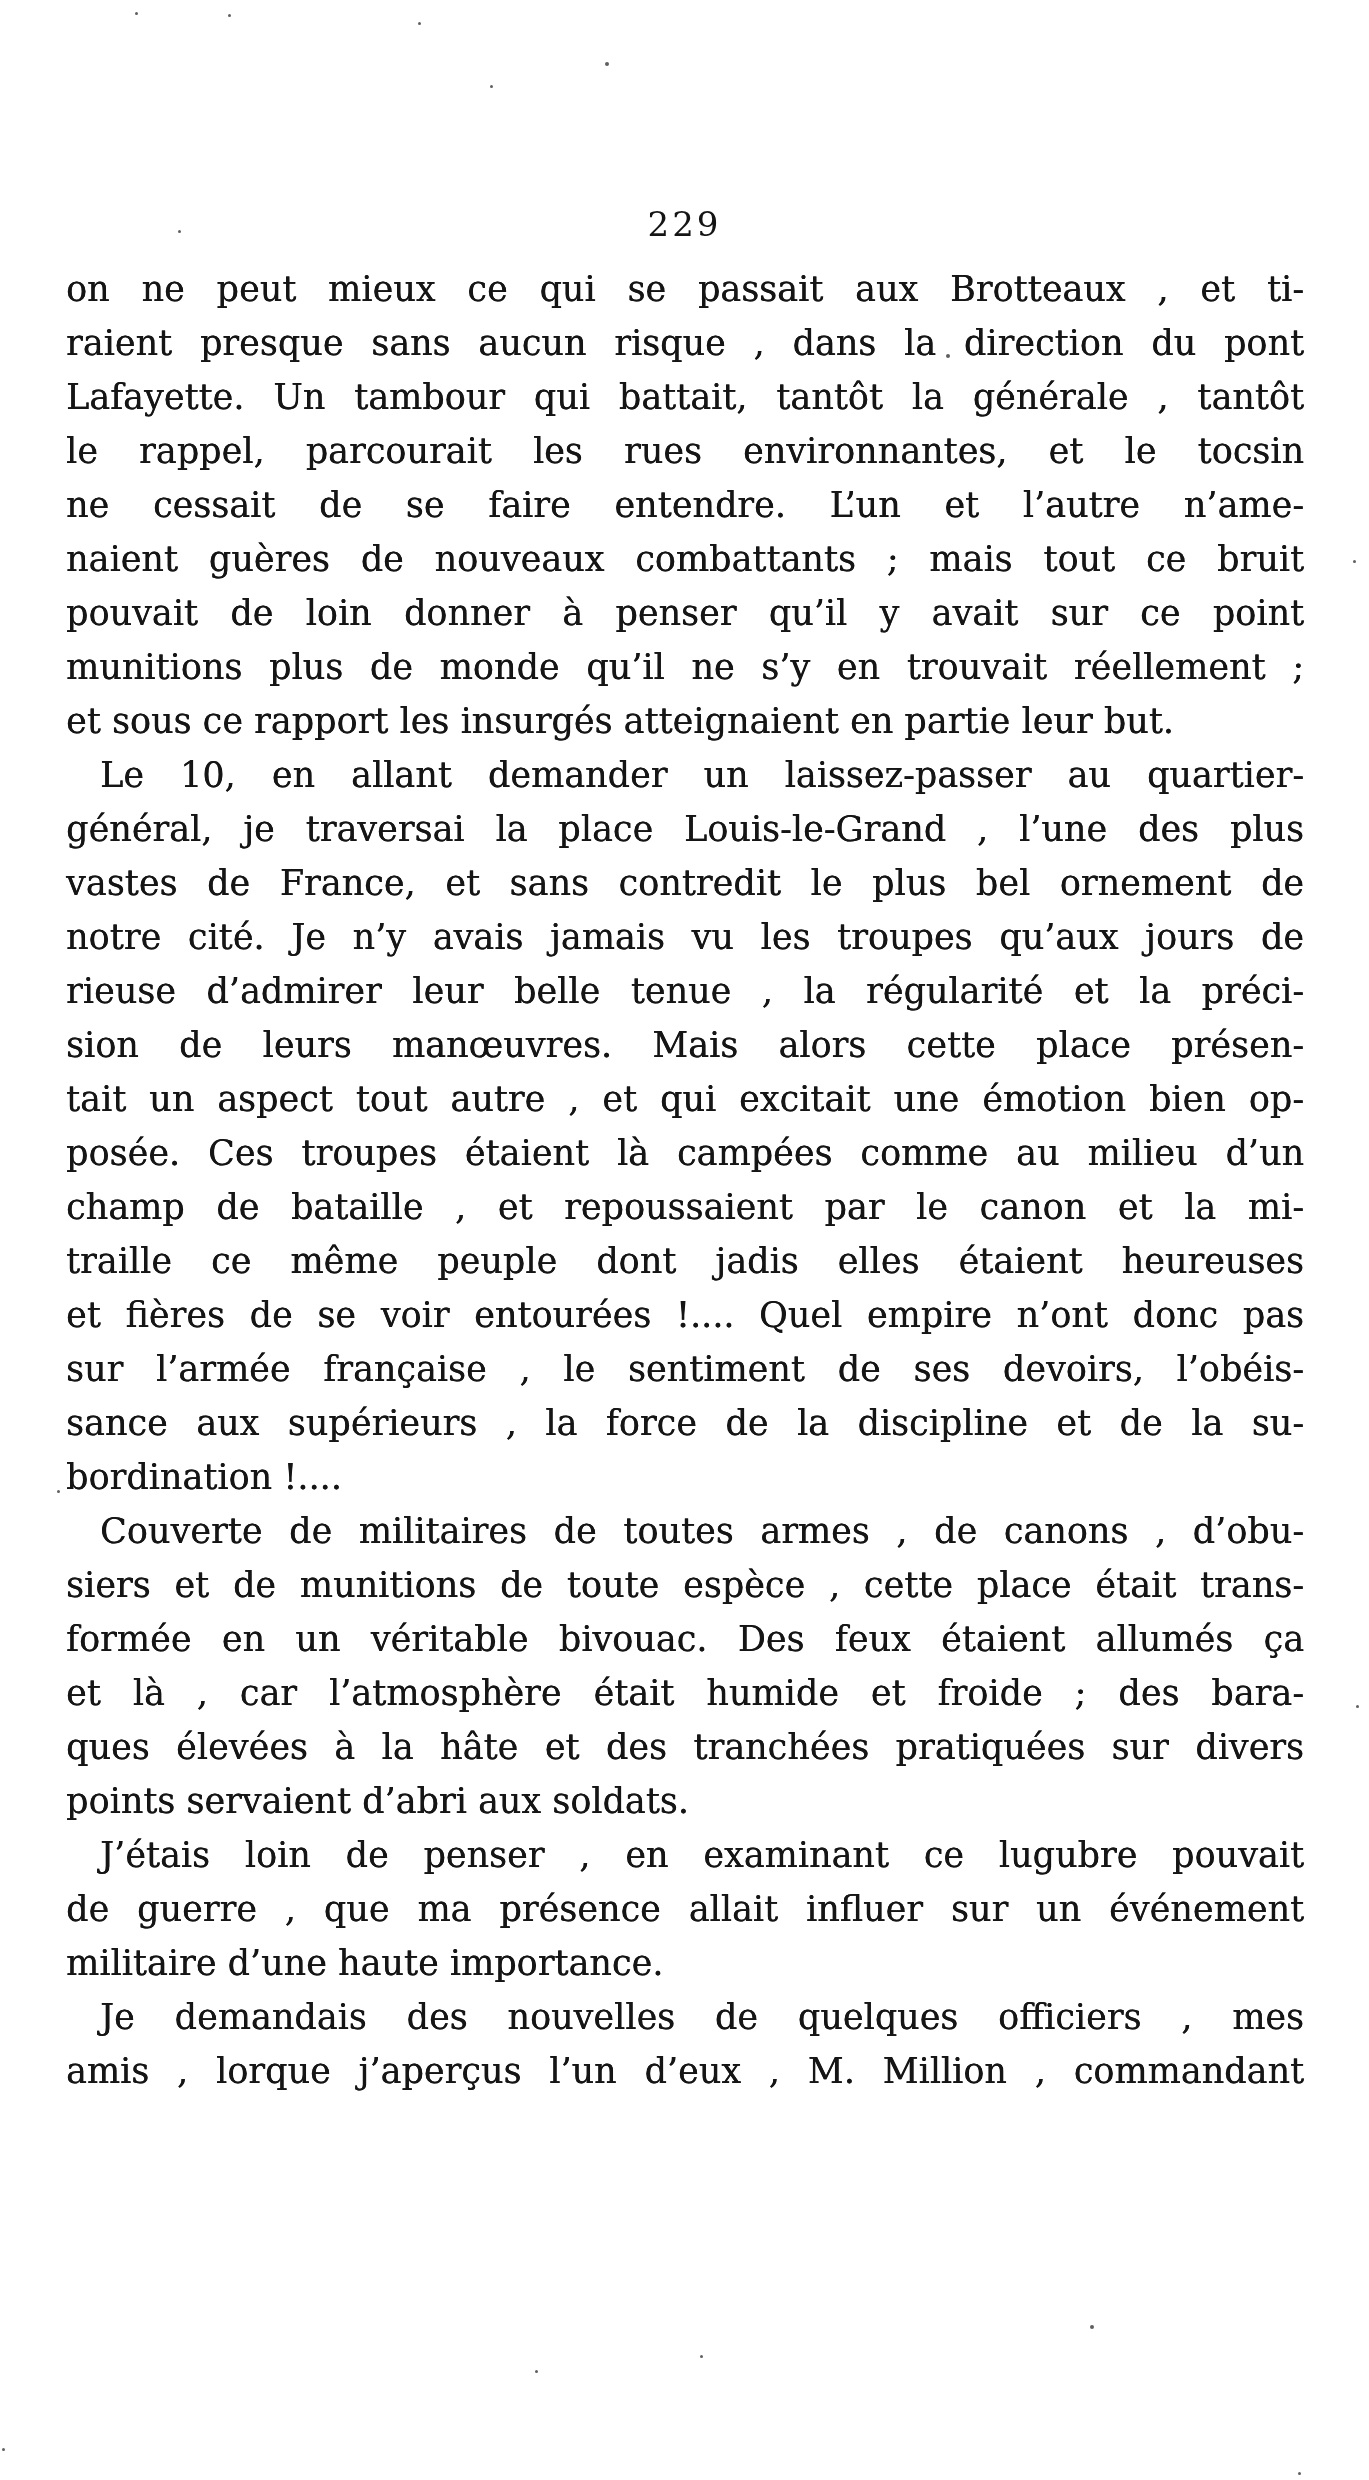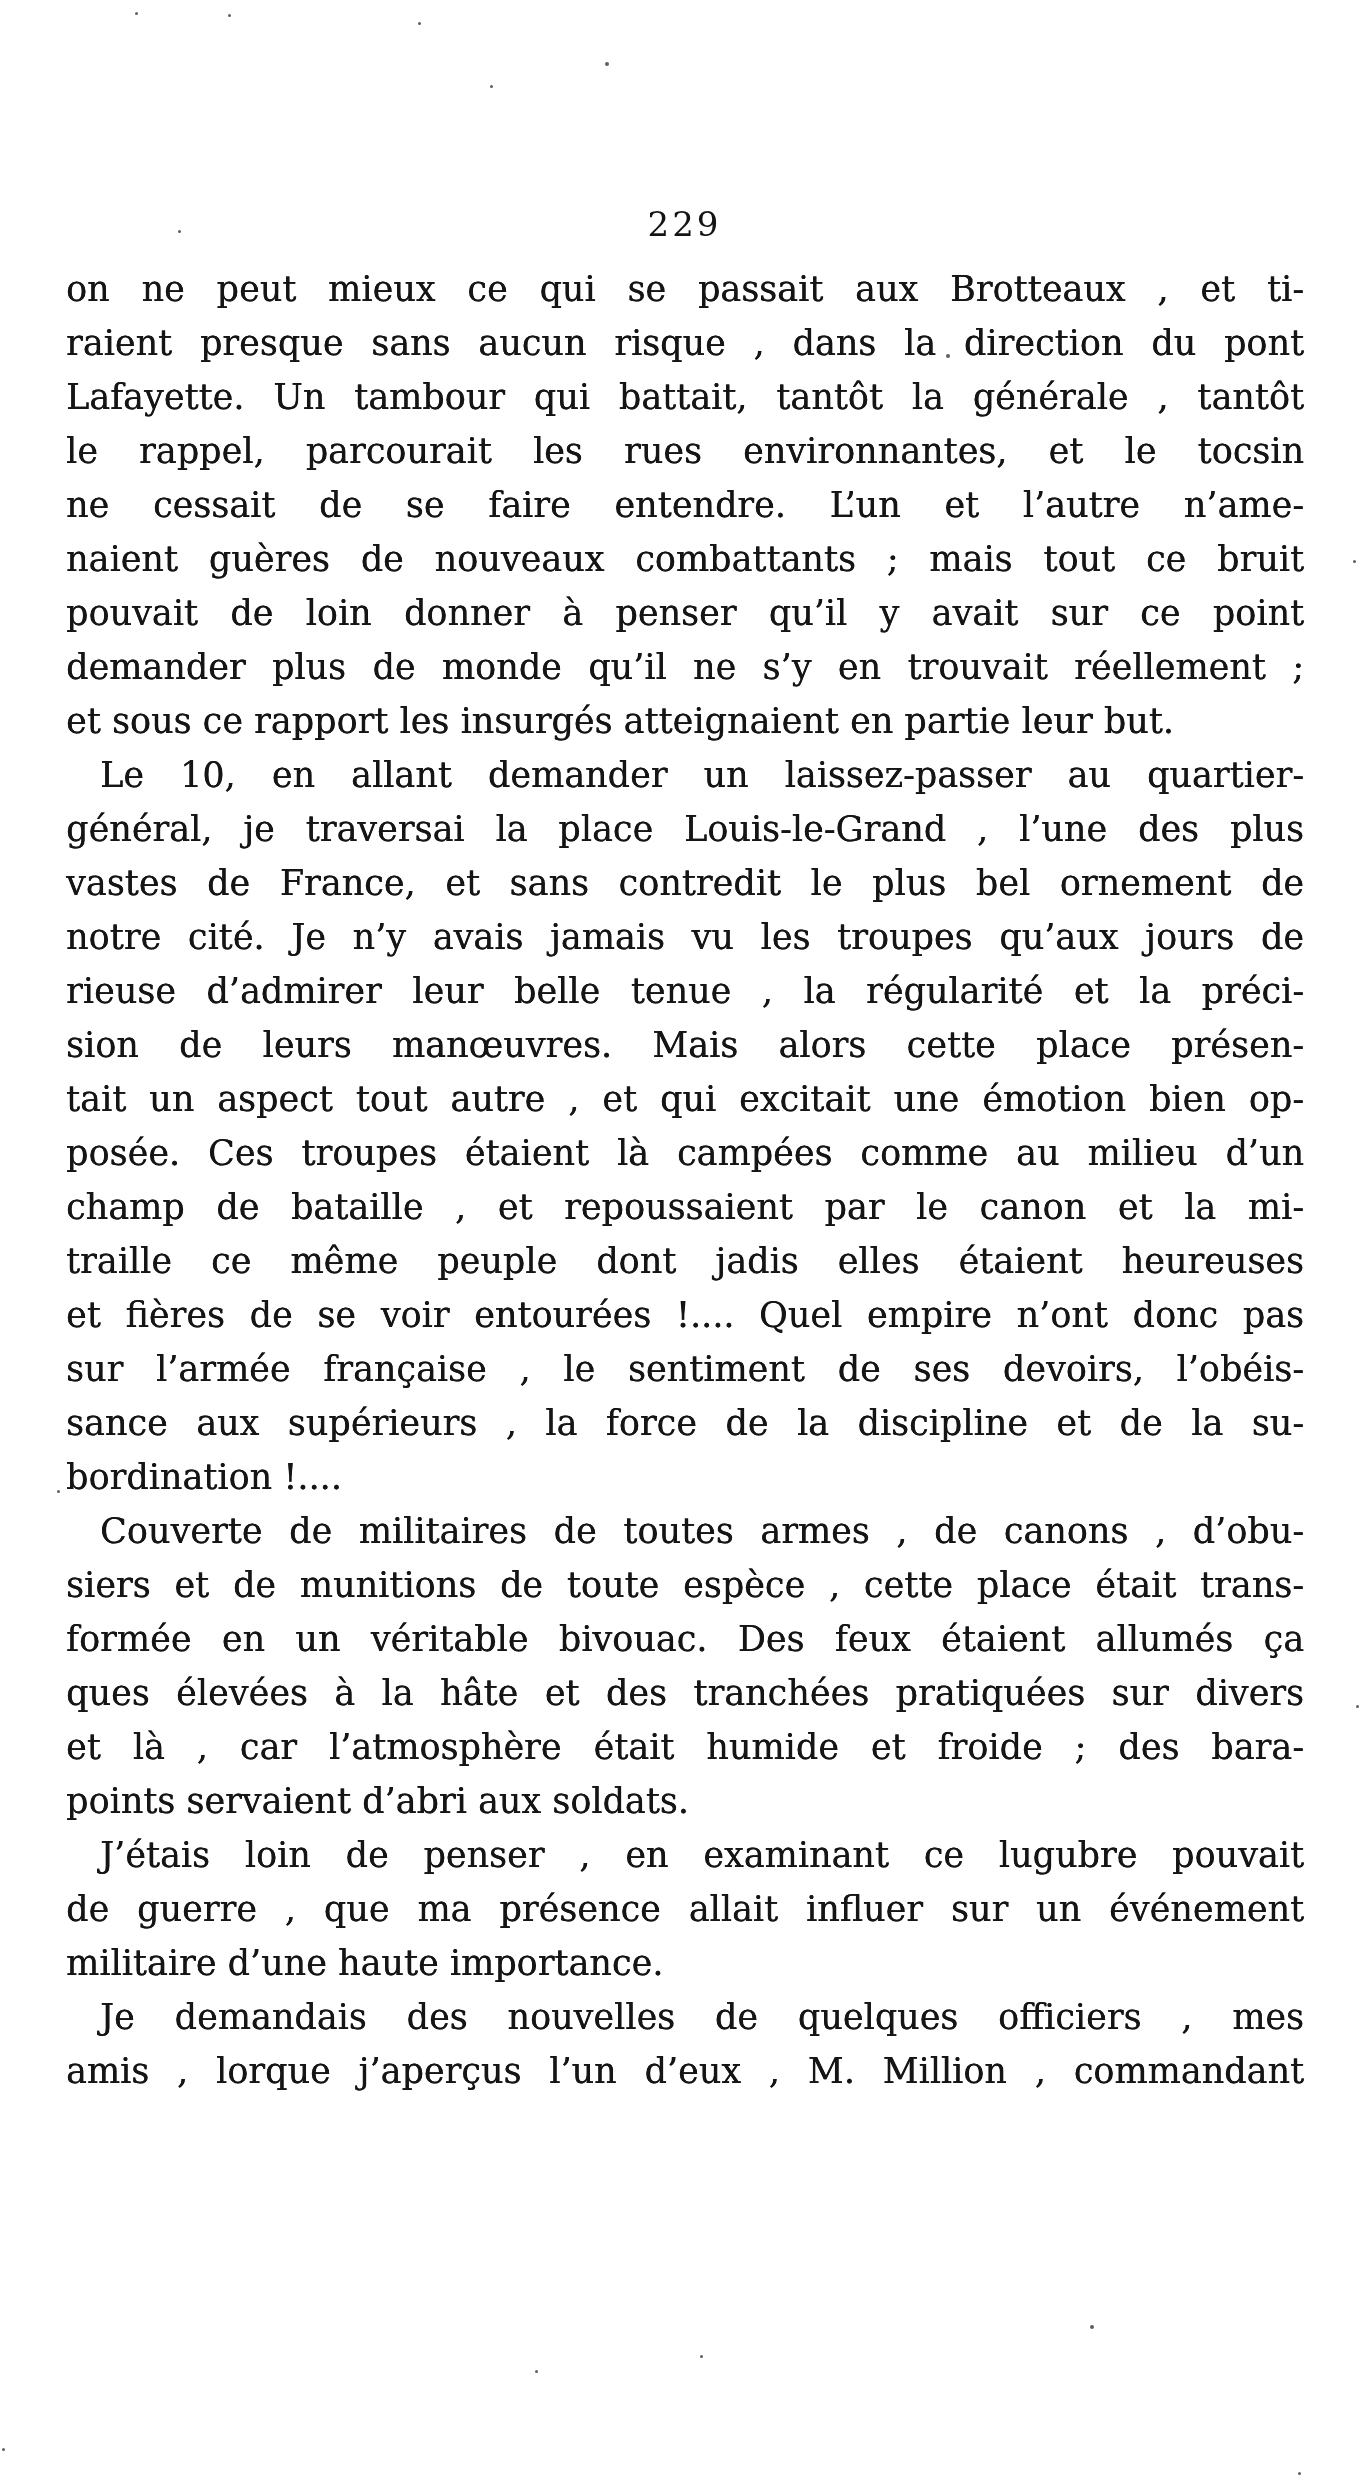--- a/index.html
+++ b/index.html
@@ -61,41 +61,41 @@
   <div class="pageno">229</div>
 
   <div class="textblock">
     <div class="ln">on ne peut mieux ce qui se passait aux Brotteaux , et ti-</div>
     <div class="ln">raient presque sans aucun risque , dans la direction du pont</div>
     <div class="ln">Lafayette. Un tambour qui battait, tantôt la générale , tantôt</div>
     <div class="ln">le rappel, parcourait les rues environnantes, et le tocsin</div>
     <div class="ln">ne cessait de se faire entendre. L’un et l’autre n’ame-</div>
     <div class="ln">naient guères de nouveaux combattants ; mais tout ce bruit</div>
     <div class="ln">pouvait de loin donner à penser qu’il y avait sur ce point</div>
-    <div class="ln">demander plus de monde qu’il ne s’y en trouvait réellement ;</div>
+    <div class="ln">munitions plus de monde qu’il ne s’y en trouvait réellement ;</div>
     <div class="ln last">et sous ce rapport les insurgés atteignaient en partie leur but.</div>
     <div class="ln ind">Le 10, en allant demander un laissez-passer au quartier-</div>
     <div class="ln">général, je traversai la place Louis-le-Grand , l’une des plus</div>
     <div class="ln">vastes de France, et sans contredit le plus bel ornement de</div>
     <div class="ln">notre cité. Je n’y avais jamais vu les troupes qu’aux jours de</div>
     <div class="ln">rieuse d’admirer leur belle tenue , la régularité et la préci-</div>
     <div class="ln">sion de leurs manœuvres. Mais alors cette place présen-</div>
     <div class="ln">tait un aspect tout autre , et qui excitait une émotion bien op-</div>
     <div class="ln">posée. Ces troupes étaient là campées comme au milieu d’un</div>
     <div class="ln">champ de bataille , et repoussaient par le canon et la mi-</div>
     <div class="ln">traille ce même peuple dont jadis elles étaient heureuses</div>
     <div class="ln">et fières de se voir entourées !.... Quel empire n’ont donc pas</div>
     <div class="ln">sur l’armée française , le sentiment de ses devoirs, l’obéis-</div>
     <div class="ln">sance aux supérieurs , la force de la discipline et de la su-</div>
     <div class="ln last">bordination !....</div>
     <div class="ln ind">Couverte de militaires de toutes armes , de canons , d’obu-</div>
     <div class="ln">siers et de munitions de toute espèce , cette place était trans-</div>
     <div class="ln">formée en un véritable bivouac. Des feux étaient allumés ça</div>
+    <div class="ln">et là , car l’atmosphère était humide et froide ; des bara-</div>
     <div class="ln">ques élevées à la hâte et des tranchées pratiquées sur divers</div>
-    <div class="ln">et là , car l’atmosphère était humide et froide ; des bara-</div>
     <div class="ln last">points servaient d’abri aux soldats.</div>
     <div class="ln ind">J’étais loin de penser , en examinant ce lugubre pouvait</div>
     <div class="ln">de guerre , que ma présence allait influer sur un événement</div>
     <div class="ln last">militaire d’une haute importance.</div>
     <div class="ln ind">Je demandais des nouvelles de quelques officiers , mes</div>
     <div class="ln">amis , lorque j’aperçus l’un d’eux , M. Million , commandant</div>
   </div>
 
   <div class="speck s2" style="left:135px;  top:12px;"></div>
   <div class="speck s2" style="left:228px;  top:14px;"></div>

